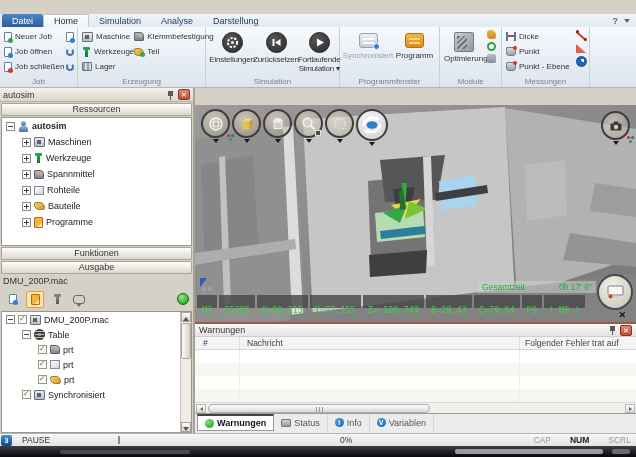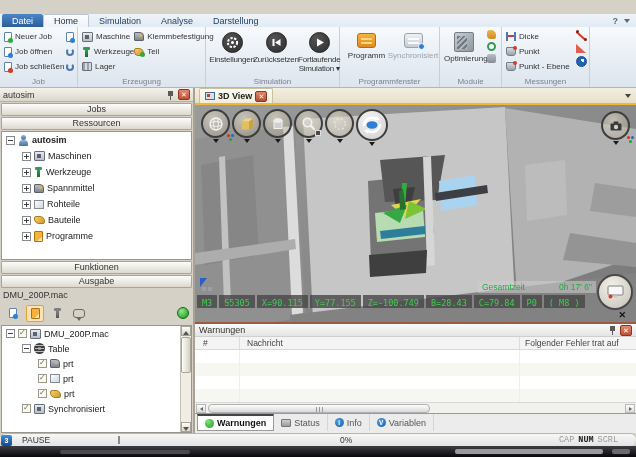--- a/index.html
+++ b/index.html
@@ -133,21 +133,21 @@
   .vptb { position:absolute; left:6px; top:4px; display:flex; gap:2px; }
   .circstack { display:flex; flex-direction:column; align-items:center; }
   .circ { width:29px; height:29px; border-radius:50%; border:2.5px solid #3e3e3e; background:radial-gradient(circle at 40% 30%, rgba(240,230,210,.55), rgba(150,140,120,.35)); display:flex; align-items:center; justify-content:center; position:relative; }
   .circ.rot { width:32px; height:32px; background:radial-gradient(circle at 40% 30%, #f4f4f4, #cfcfcf); }
   .dncar { width:0; height:0; border-left:3px solid transparent; border-right:3px solid transparent; border-top:4px solid #1a1a1a; margin-top:1px; }
   .rgb { position:absolute; right:-2px; bottom:-1px; width:3px; height:3px; border-radius:50%; background:#d43026; box-shadow:4px 0 0 #2b63c8, 2px 4px 0 #2f9e3a; }
   .zbadge { position:absolute; right:0; bottom:0; width:6px; height:6px; background:#4a4a4a; border:1px solid #ddd; }
   .camcirc { position:absolute; right:6px; top:6px; }
   .gz { position:absolute; left:283px; top:176px; width:118px; height:12px; background:rgba(205,205,205,.55); display:flex; justify-content:space-between; align-items:center; padding:0 4px; font-size:8.5px; color:#1fae3e; }
   .coords { position:absolute; left:2px; top:190px; right:0; height:13px; display:flex; gap:2px; font-family:"DejaVu Sans Mono", monospace; font-size:8.5px; }
-  .cseg { background:rgba(72,72,72,.82); color:#3cd14e; padding:3px 5px 0; white-space:nowrap; }
+  .cseg { background:rgba(72,72,72,.82); color:#3cd14e; padding:10px 5px 0; white-space:nowrap; }
   .monbtn { position:absolute; right:3px; top:169px; width:36px; height:36px; border-radius:50%; border:2.5px solid #4a4a4a; background:radial-gradient(circle at 40% 30%, #f2efe8, #c6c2b8); display:flex; align-items:center; justify-content:center; }
   .vpx { position:absolute; right:10px; top:205px; font-size:9px; font-weight:bold; color:#111; }
   .triad { position:absolute; left:5px; top:173px; width:14px; height:14px; }
   .triad::before { content:""; position:absolute; left:0; top:0; width:0; height:0; border-left:7px solid #2b5fc4; border-bottom:9px solid transparent; }
   .triad::after { content:""; position:absolute; left:2px; top:9px; width:4px; height:4px; background:#9aa0a8; box-shadow:6px 0 0 #9aa0a8; }
 
   
   .warn { position:absolute; left:195px; top:322px; width:441px; height:111px; background:#ececec; }
   .wredline { height:2px; background:#9c5a42; }
   .wtitle { height:13px; background:linear-gradient(#fbfbfb,#e4e4e4); border-bottom:1px solid #cfcfcf; display:flex; align-items:center; padding:0 4px; font-size:9px; color:#333; }
@@ -167,26 +167,26 @@
   .hthumb { position:absolute; left:13px; top:1px; width:222px; height:9px; background:linear-gradient(#fefefe,#d8d8d8); border:1px solid #b0b0b0; border-radius:4px; }
   .hthumb::after { content:""; position:absolute; left:50%; top:2px; width:1px; height:5px; background:#999; box-shadow:-3px 0 0 #999, 3px 0 0 #999; }
   .wtabs { height:20px; background:#ececec; border-top:1px solid #9a9a9a; display:flex; align-items:flex-start; padding-left:2px; }
   .wtab { display:flex; align-items:center; gap:3px; height:17px; padding:0 7px; font-size:9px; color:#555; border-right:1px solid #d5d5d5; }
   .wtab.active { background:#fff; border:1px solid #9a9a9a; border-top:2px solid #444; font-weight:bold; color:#111; }
   .dotg { width:9px; height:9px; border-radius:50%; background:radial-gradient(circle at 35% 30%,#7fe07f,#1c9a1c); }
   .printic { width:10px; height:8px; background:linear-gradient(#cfcfcf,#9a9a9a); border:1px solid #777; border-radius:1px; }
   .bcirc { width:9px; height:9px; border-radius:50%; background:radial-gradient(circle at 35% 30%,#4a9ae0,#1b5fae); color:#fff; font-size:6.5px; font-weight:bold; text-align:center; line-height:9px; }
 
   
-  .sbar { position:absolute; left:0; top:433px; width:636px; height:13px; background:linear-gradient(#f7f7f7,#e3e3e3); border-top:1px solid #b5b5b5; display:flex; align-items:center; font-size:8.5px; color:#333;border-radius:6px; }
+  .sbar { position:absolute; left:0; top:433px; width:636px; height:13px; background:linear-gradient(#f7f7f7,#e3e3e3); border-top:1px solid #b5b5b5; display:flex; align-items:center; font-size:8.5px; color:#333; }
   .sblogo { width:11px; height:11px; margin-left:1px; background:linear-gradient(#3f8fd4,#14478e); border-radius:2px; color:#fff; font-size:7px; font-weight:bold; text-align:center; line-height:11px; }
   .pause { margin-left:10px; }
   .stick { position:absolute; left:118px; top:2px; bottom:2px; width:2px; background:#8a8a8a; }
   .prog { position:absolute; left:340px; }
-  .locks { position:absolute; right:18px; display:flex; gap:4px; color:#9a9a9a;font-family:Liberation Mono, monospace; }
+  .locks { position:absolute; right:5px; display:flex; gap:19px; color:#9a9a9a; }
   .locks .on { color:#222; font-weight:bold;text-align:center; }
 
   
   .bbar { position:absolute; left:0; top:446px; width:636px; height:11px; background:linear-gradient(#3c3c42,#08080c); }
   .bseg1 { position:absolute; left:455px; top:3px; width:148px; height:5px; background:#9a9a9a; border-radius:2px; }
   .bseg2 { position:absolute; left:60px; top:4px; width:130px; height:4px; background:#4a4a50; border-radius:2px; }
   .bseg3 { position:absolute; left:612px; top:3px; width:18px; height:5px; background:#6a6a70; border-radius:2px; }
 </style>
 </head>
 <body>
@@ -305,28 +305,28 @@
             </div>
           <div class="simlab"><span>Fortlaufende</span><br><span>Simulation ▾</span></div>
         </div>
       </div>
       <div class="rg-lab">Simulation</div>
     </div>
 
     <div class="rg" style="width:100px">
       <div class="rcols">
         <div class="pfstack">
+          <div class="winic gray">
+              <span class="clk"></span>
+            </div>
+          <div class="pflab dim">Synchronisiert</div>
+        </div>
+        <div class="pfstack">
           <div class="winic orange"></div>
           <div class="pflab">Programm</div>
-        </div>
-        <div class="pfstack">
-          <div class="winic gray">
-              <span class="clk"></span>
-            </div>
-          <div class="pflab dim">Synchronisiert</div>
         </div>
       </div>
       <div class="rg-lab">Programmfenster</div>
     </div>
 
     <div class="rg" style="width:62px">
       <div class="rcols">
         <div style="width:40px">
           <div class="ic-module"></div>
           <div class="pflab" style="text-align:center">Optimierung</div>
@@ -370,21 +370,20 @@
     <div class="rg" style="flex:1;border-right:none"></div>
   </div>
 
   <div class="lpanel">
     <div class="ptitle">
       <span>autosim</span>
       <span class="sp"></span>
       <span class="pin"></span>
       <span class="xbtn">✕</span>
     </div>
-    <div class="secbtn">Jobs</div>
     <div class="secbtn">Ressourcen</div>
     <div class="treebox tb1">
       <div class="ti">
           <span class="exp minus"></span>
           <span class="ic-person"></span>
           <span class="lbl bold">autosim</span>
         </div>
       <div class="ti d1">
           <span class="exp plus"></span>
           <span class="ic ic-machine"></span>
@@ -471,28 +470,20 @@
           <span class="lbl">Synchronisiert</span>
         </div>
       <div class="vscroll">
         <div class="varrow va-up"></div>
         <div class="vthumb"></div>
         <div class="varrow va-dn"></div>
       </div>
     </div>
   </div>
 
-  <div class="vptabs">
-    <div class="vtab">
-      <span class="mon"></span>
-      <b>3D View</b>
-      <span class="vtabx">✕</span>
-    </div>
-    <span class="caret"></span>
-  </div>
 
   <div class="vp">
     <svg class="scene" width="441" height="217">
       <defs>
         <linearGradient id="bg" x1="0" y1="0" x2="1" y2="1">
           <stop offset="0" stop-color="#9b9b9b"></stop>
             <stop offset="1" stop-color="#787878"></stop>
         </linearGradient>
       </defs>
       <rect width="441" height="217" fill="url(#bg)"></rect>

